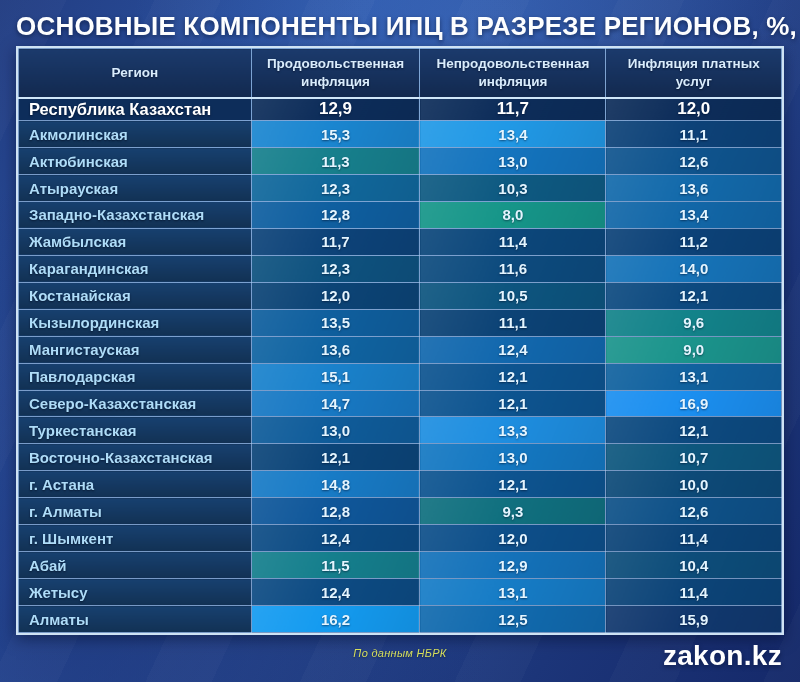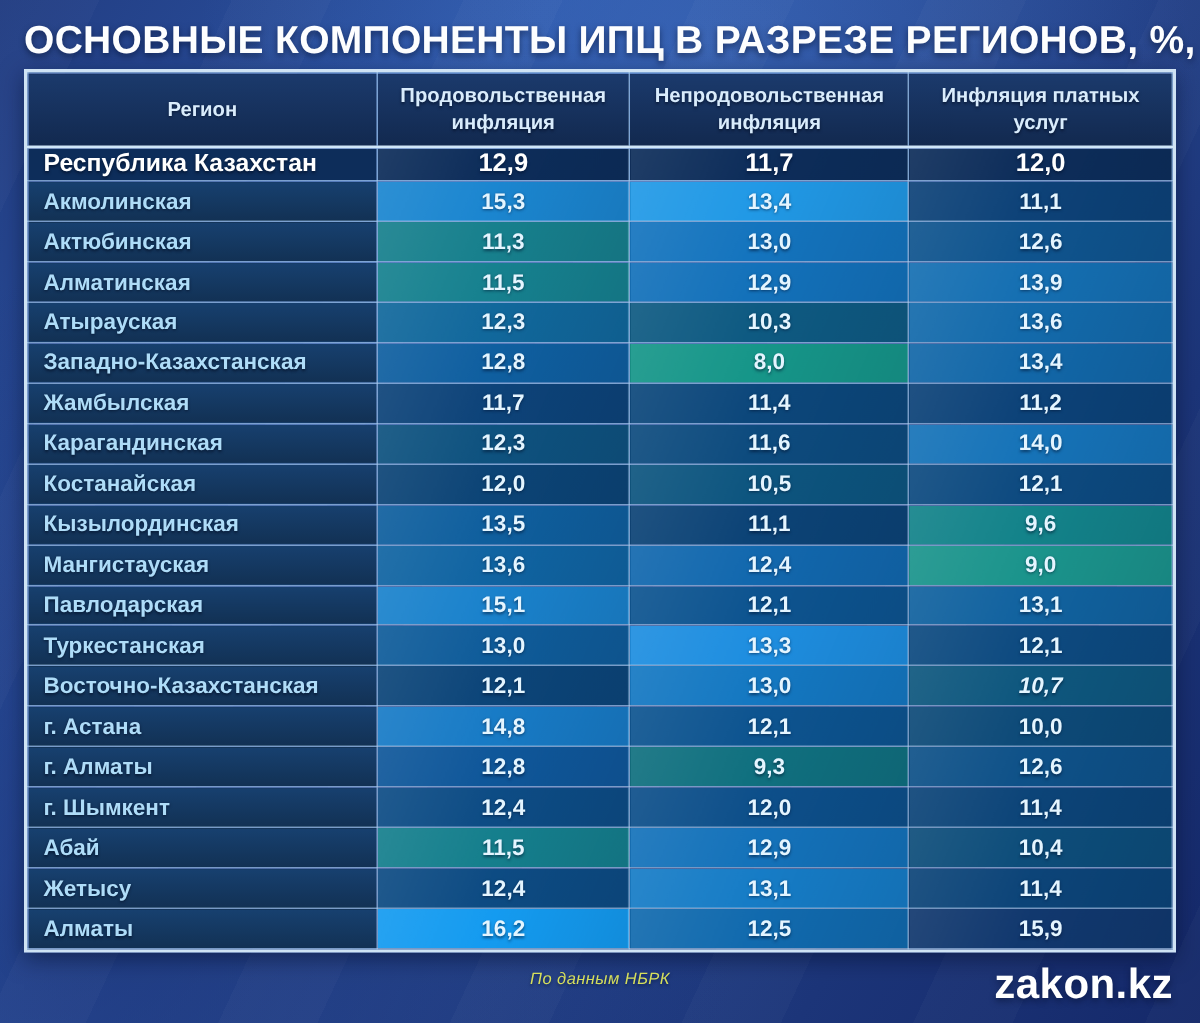--- a/index.html
+++ b/index.html
@@ -109,26 +109,20 @@
             <td class="value-cell" style="background-color: rgb(33, 153, 230);">13,4</td>
             <td class="value-cell" style="background-color: rgb(13, 66, 120);">11,1</td>
           </tr>
           <tr>
             <td class="region-cell">Актюбинская</td>
             <td class="value-cell" style="background-color: rgb(23, 128, 141);">11,3</td>
             <td class="value-cell" style="background-color: rgb(20, 116, 190);">13,0</td>
             <td class="value-cell" style="background-color: rgb(15, 84, 142);">12,6</td>
           </tr>
           <tr>
-            <td class="region-cell">Алматинская</td>
-            <td class="value-cell" style="background-color: rgb(22, 129, 143);">11,5</td>
-            <td class="value-cell" style="background-color: rgb(19, 113, 186);">12,9</td>
-            <td class="value-cell" style="background-color: rgb(21, 111, 178);">13,9</td>
-          </tr>
-          <tr>
             <td class="region-cell">Атырауская</td>
             <td class="value-cell" style="background-color: rgb(17, 104, 156);">12,3</td>
             <td class="value-cell" style="background-color: rgb(14, 90, 130);">10,3</td>
             <td class="value-cell" style="background-color: rgb(19, 106, 171);">13,6</td>
           </tr>
           <tr>
             <td class="region-cell">Западно-Казахстанская</td>
             <td class="value-cell" style="background-color: rgb(15, 95, 160);">12,8</td>
             <td class="value-cell" style="background-color: rgb(22, 150, 137);">8,0</td>
             <td class="value-cell" style="background-color: rgb(18, 103, 168);">13,4</td>
@@ -163,30 +157,36 @@
             <td class="value-cell" style="background-color: rgb(18, 104, 174);">12,4</td>
             <td class="value-cell" style="background-color: rgb(27, 148, 140);">9,0</td>
           </tr>
           <tr>
             <td class="region-cell">Павлодарская</td>
             <td class="value-cell" style="background-color: rgb(26, 130, 204);">15,1</td>
             <td class="value-cell" style="background-color: rgb(13, 84, 144);">12,1</td>
             <td class="value-cell" style="background-color: rgb(17, 98, 159);">13,1</td>
           </tr>
           <tr>
+            <td class="region-cell">Северо-Казахстанская</td>
+            <td class="value-cell" style="background-color: rgb(24, 121, 196);">14,7</td>
+            <td class="value-cell" style="background-color: rgb(13, 84, 144);">12,1</td>
+            <td class="value-cell" style="background-color: rgb(27, 143, 240);">16,9</td>
+          </tr>
+          <tr>
             <td class="region-cell">Туркестанская</td>
             <td class="value-cell" style="background-color: rgb(15, 92, 154);">13,0</td>
             <td class="value-cell" style="background-color: rgb(30, 142, 224);">13,3</td>
             <td class="value-cell" style="background-color: rgb(13, 74, 128);">12,1</td>
           </tr>
           <tr>
             <td class="region-cell">Восточно-Казахстанская</td>
             <td class="value-cell" style="background-color: rgb(12, 69, 121);">12,1</td>
             <td class="value-cell" style="background-color: rgb(20, 120, 194);">13,0</td>
-            <td class="value-cell" style="background-color: rgb(14, 87, 126); font-style: italic;">10,7</td>
+            <td class="value-cell" style="background-color: rgb(14, 87, 126);">10,7</td>
           </tr>
           <tr>
             <td class="region-cell">г. Астана</td>
             <td class="value-cell" style="background-color: rgb(24, 123, 198);">14,8</td>
             <td class="value-cell" style="background-color: rgb(13, 84, 144);">12,1</td>
             <td class="value-cell" style="background-color: rgb(13, 74, 120);">10,0</td>
           </tr>
           <tr>
             <td class="region-cell">г. Алматы</td>
             <td class="value-cell" style="background-color: rgb(15, 87, 154);">12,8</td>

